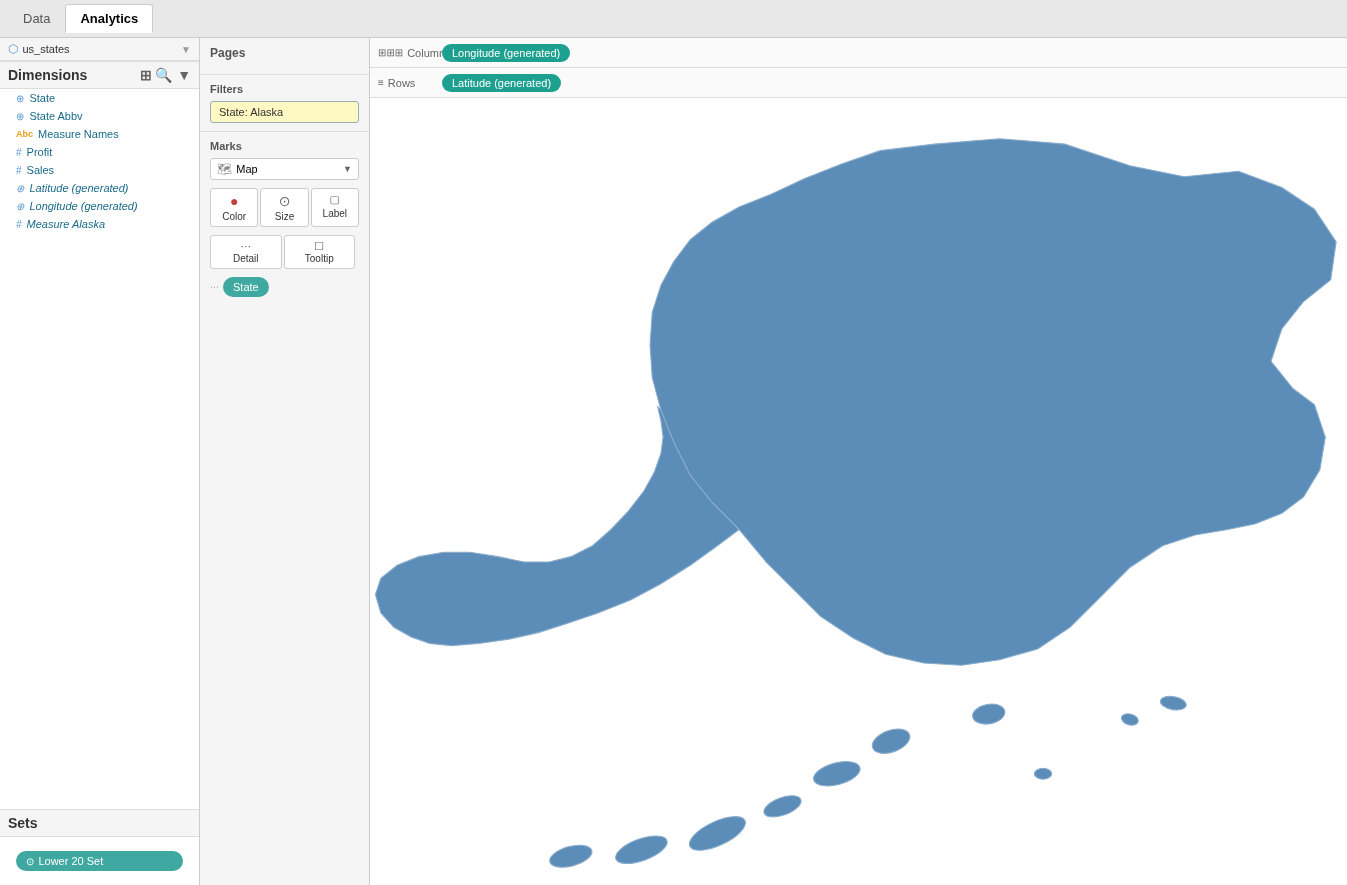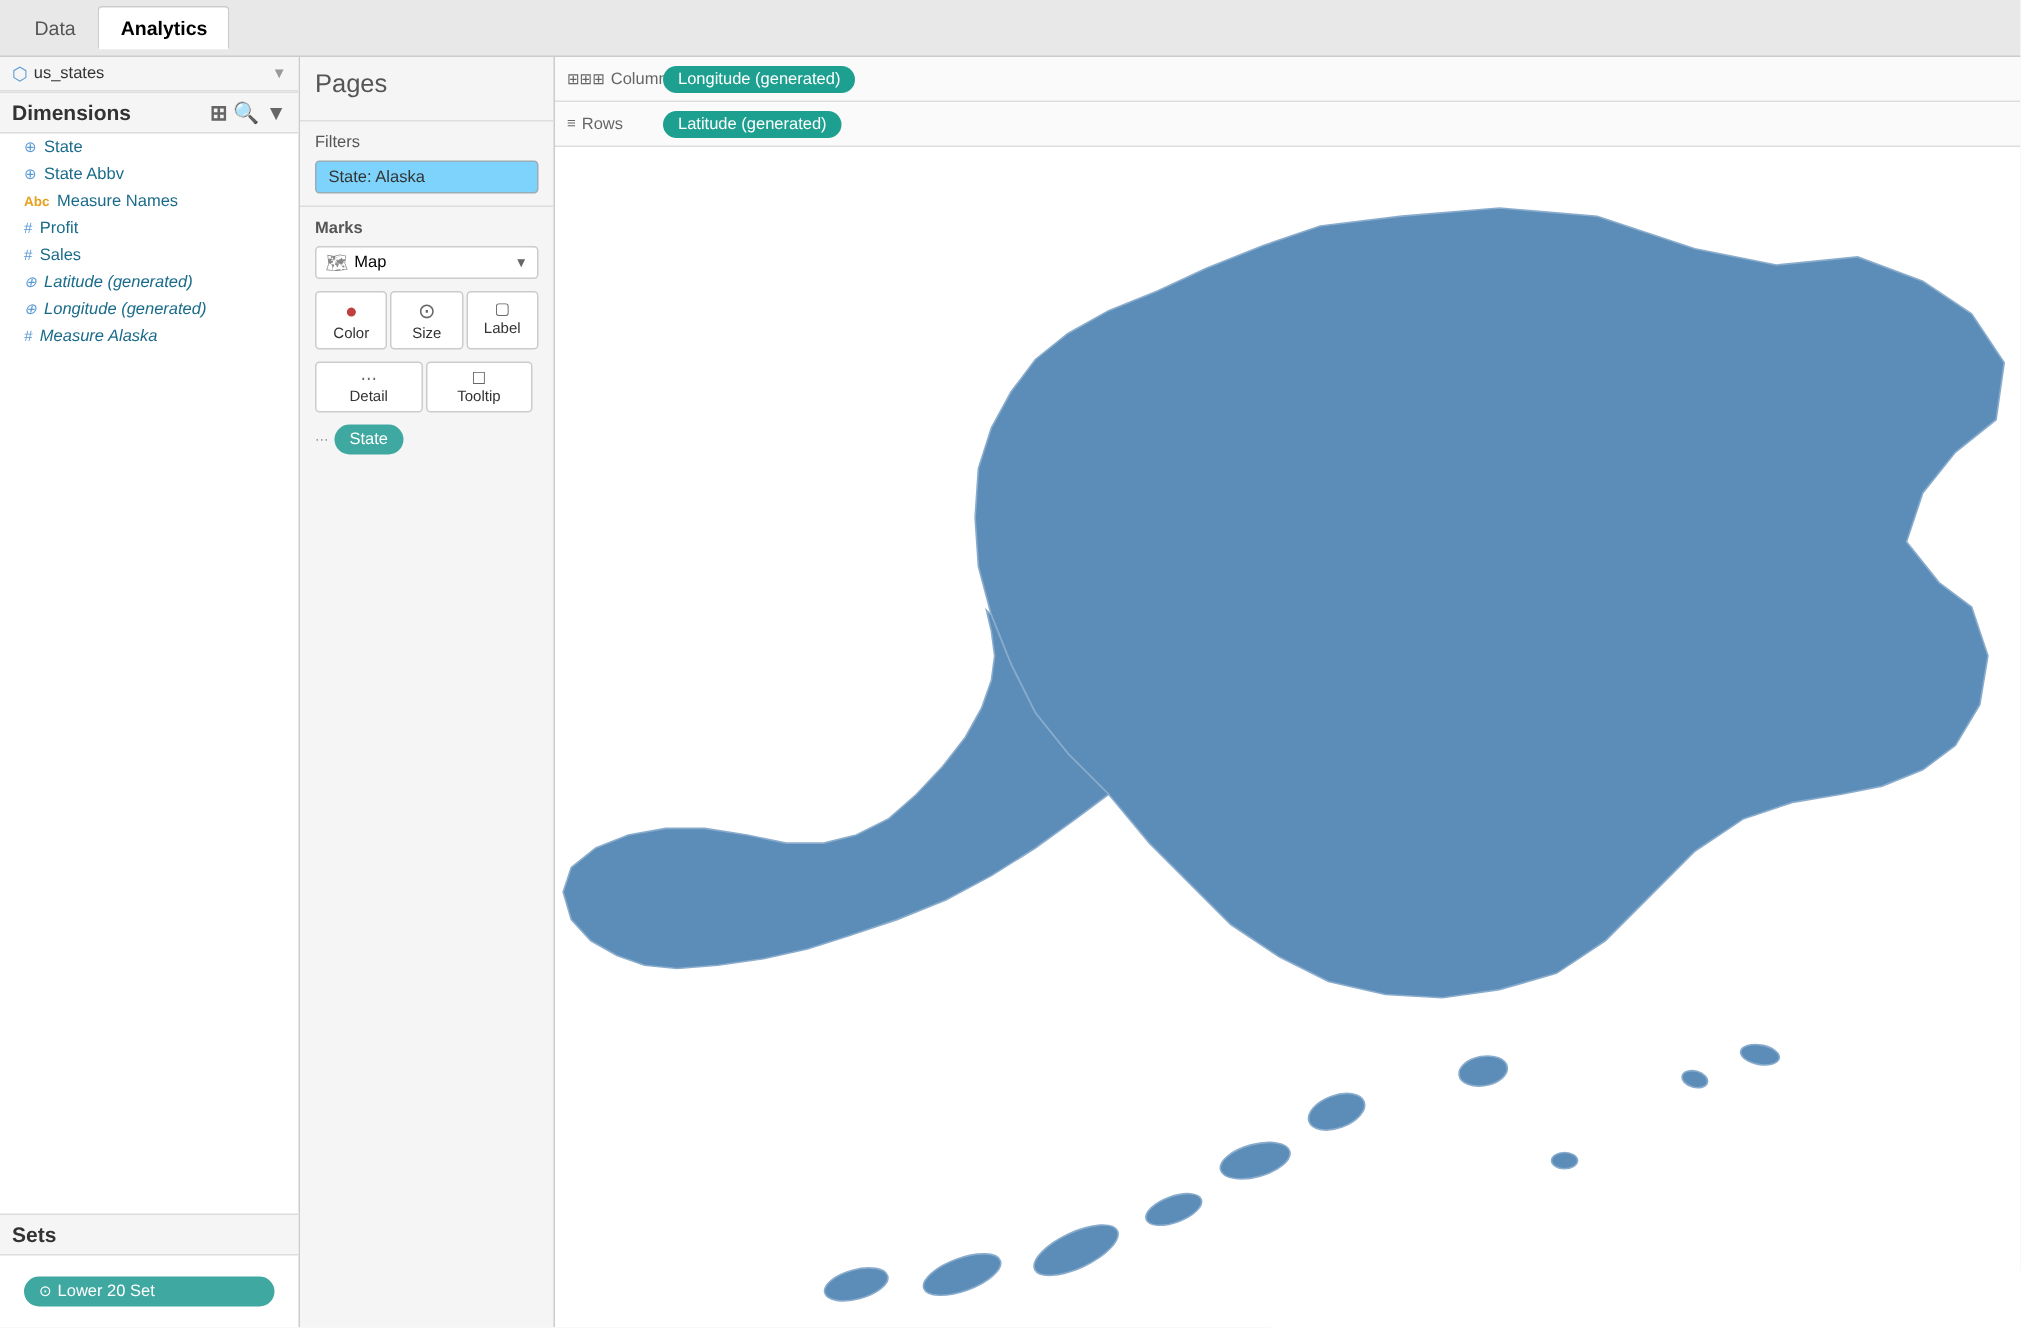--- a/index.html
+++ b/index.html
@@ -112,38 +112,38 @@
       display: flex;
       flex-direction: column;
       padding: 0;
     }
 
     .pages-section {
       padding: 8px 10px;
       border-bottom: 1px solid #ddd;
     }
     .pages-label {
-      font-size: 17px;
-      font-weight: 400;
+      font-size: 12px;
+      font-weight: 700;
       color: #555;
       margin-bottom: 6px;
     }
 
     .filters-section {
       padding: 8px 10px;
       border-bottom: 1px solid #ddd;
     }
     .filters-label {
       font-size: 11px;
-      font-weight: 400;
+      font-weight: 700;
       color: #555;
       margin-bottom: 6px;
     }
     .filter-pill {
-      background: #7dd3fc;
+      background: #fef9c3;
       border-radius: 3px;
       padding: 4px 8px;
       font-size: 11px;
       color: #333;
       cursor: pointer;
       border: 1px solid #9aacb5;
     }
 
     .marks-section {
       padding: 8px 10px;

